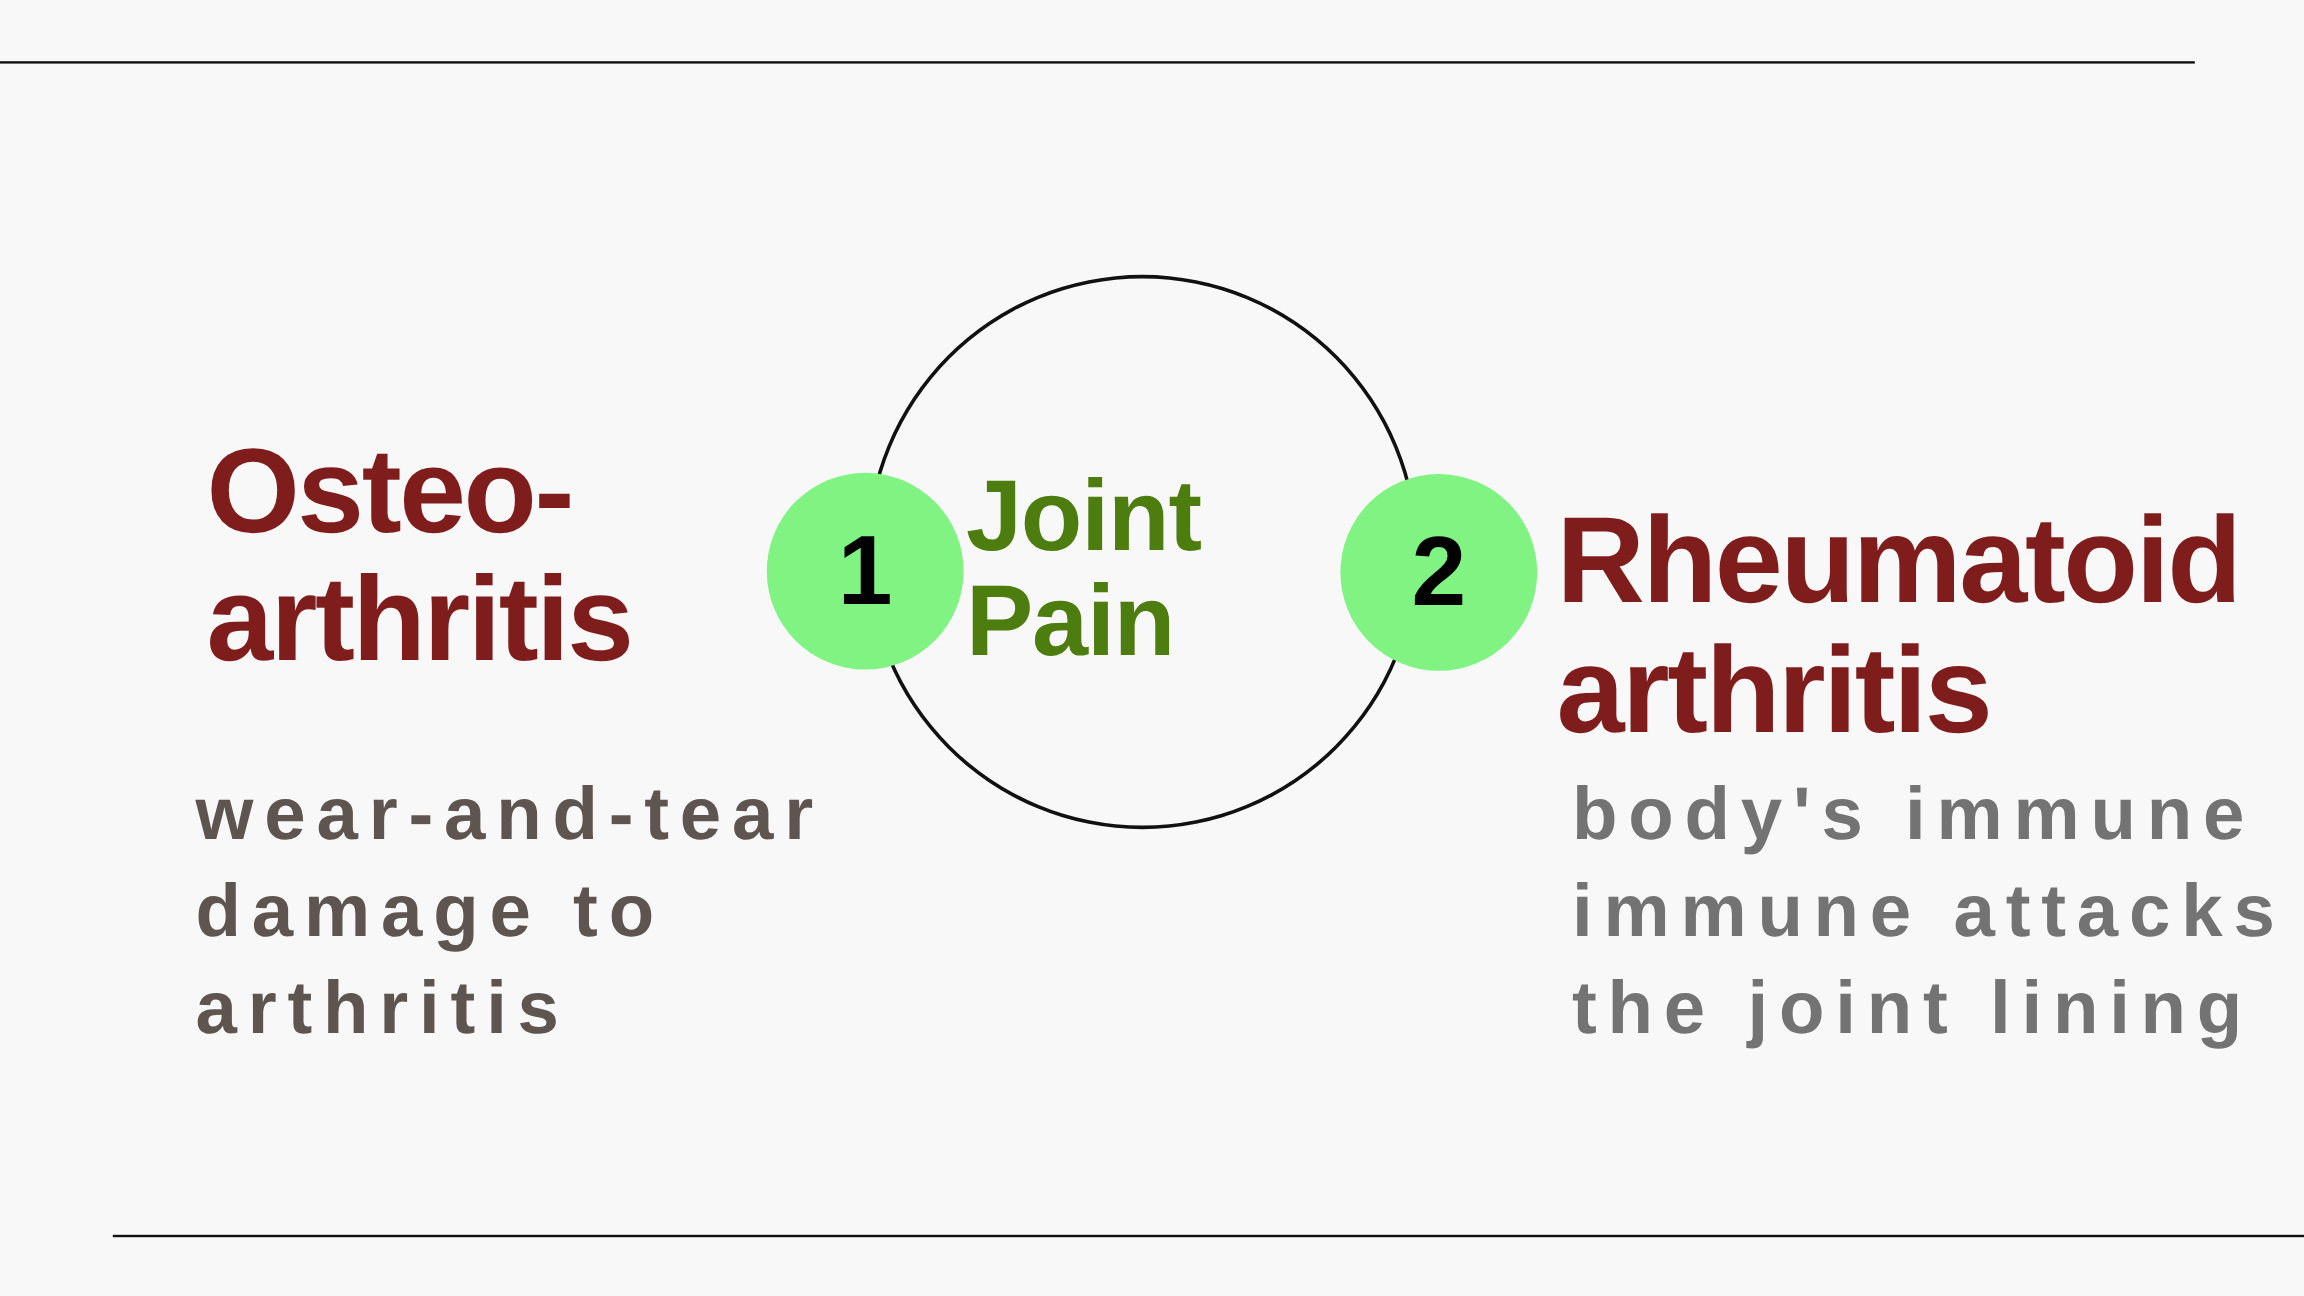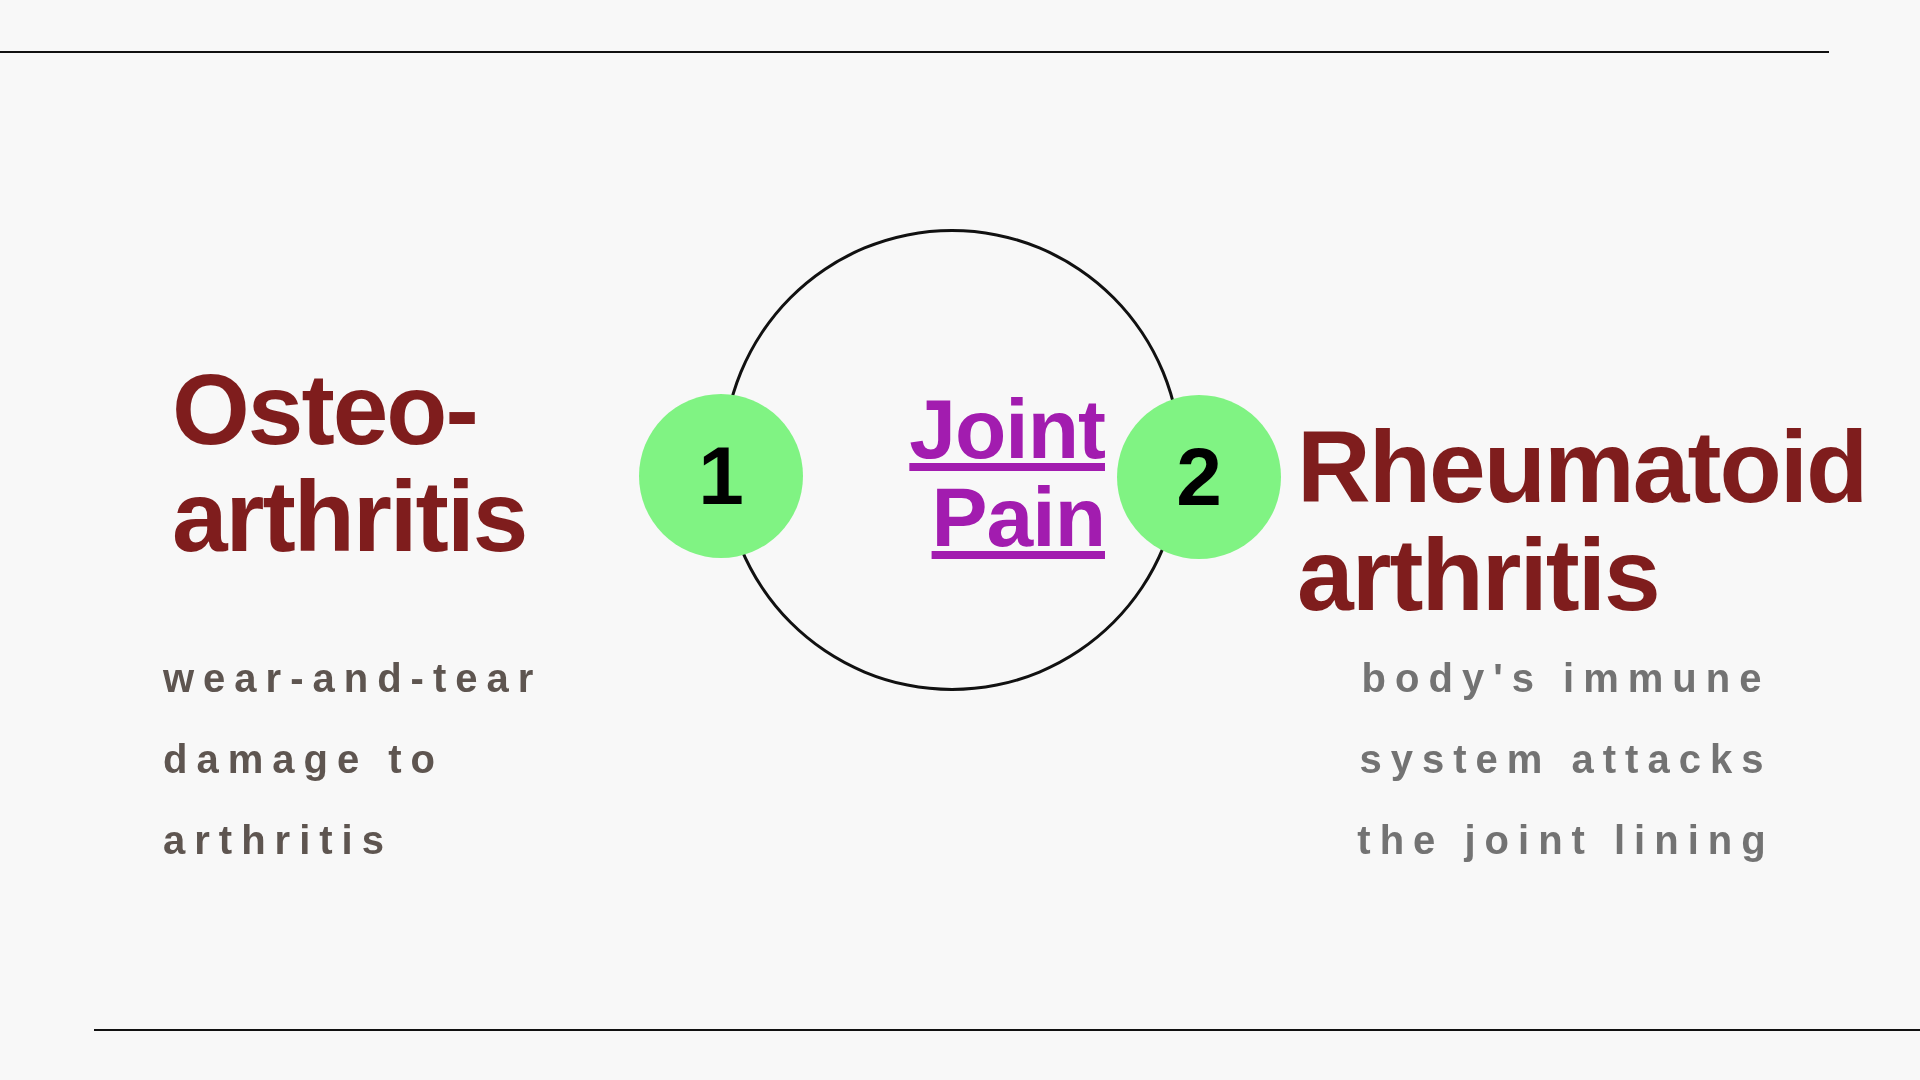--- a/index.html
+++ b/index.html
@@ -20,35 +20,35 @@
   .badge {
     position: absolute; width: 164px; height: 164px; border-radius: 50%;
     display: flex; align-items: center; justify-content: center;
     font-weight: bold; font-size: 82px; color: #000;
   }
   .badge-1 { left: 639px; top: 394px; }
   .badge-2 { left: 1117px; top: 395px; }
 
   .center-title {
     position: absolute; left: 805px; top: 385px; width: 300px;
-    text-align: right; font-weight: bold; font-size: 84px;
-    line-height: 88px; color: #a21caf; letter-spacing: -1px; text-decoration: underline;
+    text-align: left; font-weight: bold; font-size: 84px;
+    line-height: 88px; color: #4d7c0f; letter-spacing: -1px;
   }
   .center-title span { display: block; }
 
   .heading {
     position: absolute; font-weight: bold; color: #7f1d1d;
     letter-spacing: -2px; line-height: 107px;
   }
   .heading span { display: block; white-space: nowrap; }
   .heading-left { left: 172px; top: 356px; font-size: 100px; }
   .heading-right { left: 1297px; top: 375px; font-size: 102px; line-height: 108px; margin-top: 38px; }
 
   .desc {
-    position: absolute; font-weight: bold; font-size: 40px;
+    position: absolute; font-weight: bold; font-size: 62px;
     line-height: 81px; letter-spacing: 9px;
   }
   .desc span { display: block; white-space: nowrap; }
   .desc-left { left: 163px; top: 638px; text-align: left; }
   .desc-right { left: 1310px; top: 638px; width: 512px; text-align: center; }
 </style>
 </head>
 <body style="background: rgb(248, 248, 248);">
 
 <div class="rule rule-top" style="background: rgb(17, 17, 17);"></div>
@@ -78,17 +78,17 @@
 </div>
 
 <div class="desc desc-left" style="color: rgb(94, 85, 80);">
   <span>wear-and-tear</span>
   <span>damage to</span>
   <span>arthritis</span>
 </div>
 
 <div class="desc desc-right" style="color: #737373;">
   <span>body's immune</span>
-  <span>system attacks</span>
+  <span>immune attacks</span>
   <span>the joint lining</span>
 </div>
 
 <div class="rule rule-bottom" style="background: rgb(17, 17, 17);"></div>
 
 </body></html>

